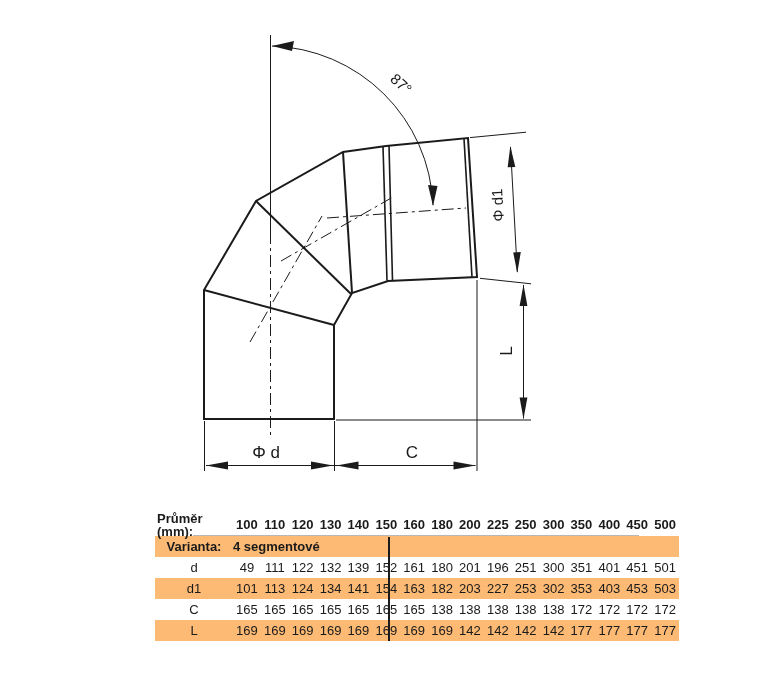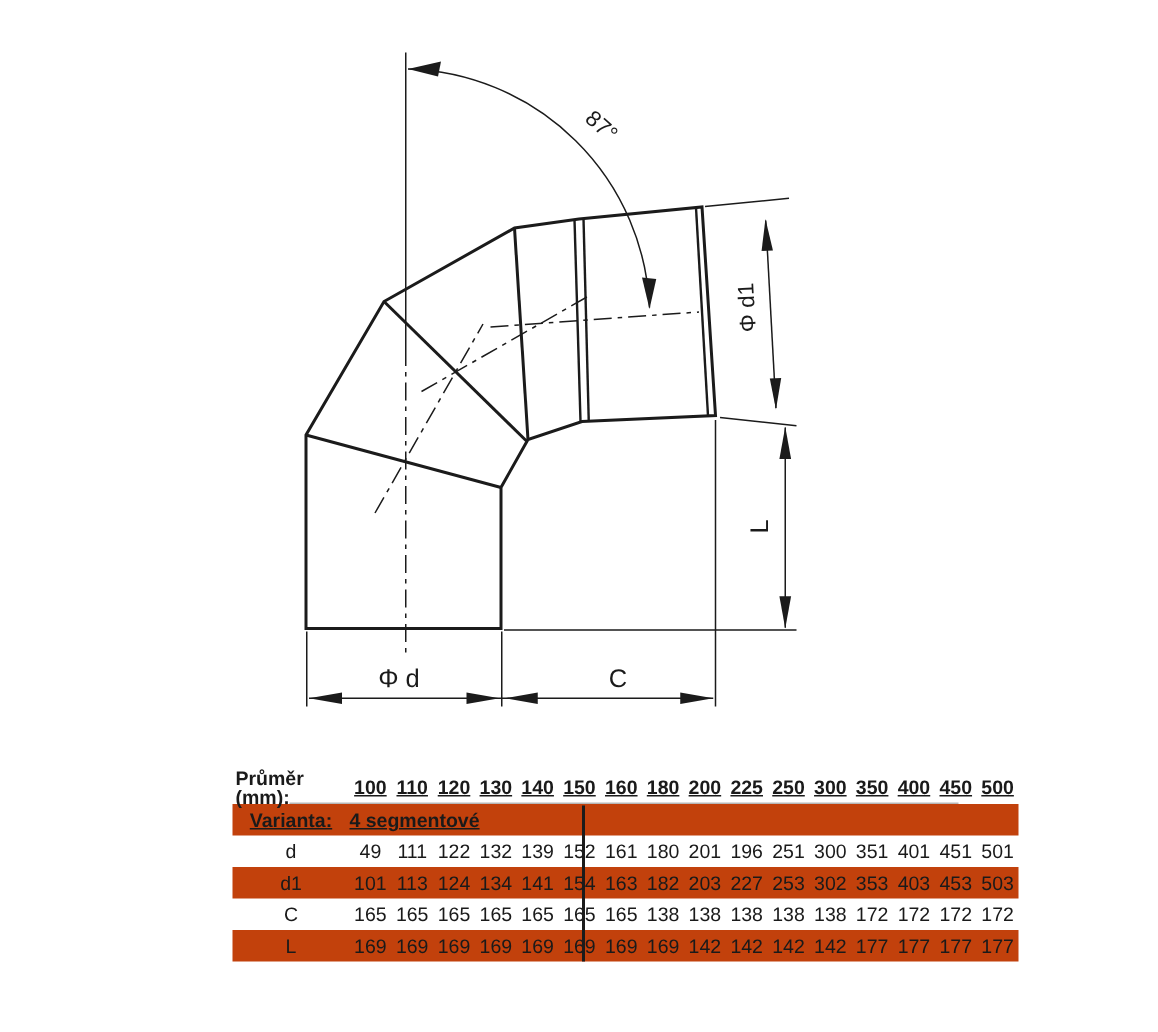--- a/index.html
+++ b/index.html
@@ -5,24 +5,24 @@
   html,body{margin:0;padding:0;background:#ffffff;}
   #stage{position:relative;width:772px;height:688px;background:#ffffff;overflow:hidden;
          font-family:"Liberation Sans",sans-serif;color:#1a1a1a;}
   #drawing{position:absolute;left:0;top:0;}
   #drawing text{font-family:"Liberation Sans",sans-serif;fill:#1b1b1b;}
 
   
   #spec-table{position:absolute;left:115px;top:513px;width:524px;font-size:13px;line-height:1;margin-left:40px;}
   .trow{display:flex;height:21px;align-items:center;}
   .trow.thead{height:23px;}
-  .trow.gray{background:#c2410c;}
+  .trow.gray{background:#fdba74;}
   .lbl{width:78px;box-sizing:border-box;text-align:center;flex:none;}
   .hdr-lbl{text-align:left;padding-left:2px;font-weight:bold;}
-  .bold{font-weight:bold;text-decoration:underline;}
+  .bold{font-weight:bold;}
   .row-lbl{font-weight:normal;}
   .val{flex:1 1 0;text-align:center;}
   .group{flex:1 1 0;text-align:left;}
   #header-hairline{position:absolute;left:193px;top:535px;width:446px;height:1px;background:#b7b7b7;}
   #variant-divider{position:absolute;left:388px;top:537px;width:2px;height:104px;background:#1b1b1b;}
 </style>
 </head>
 <body>
 
 <div id="stage">

